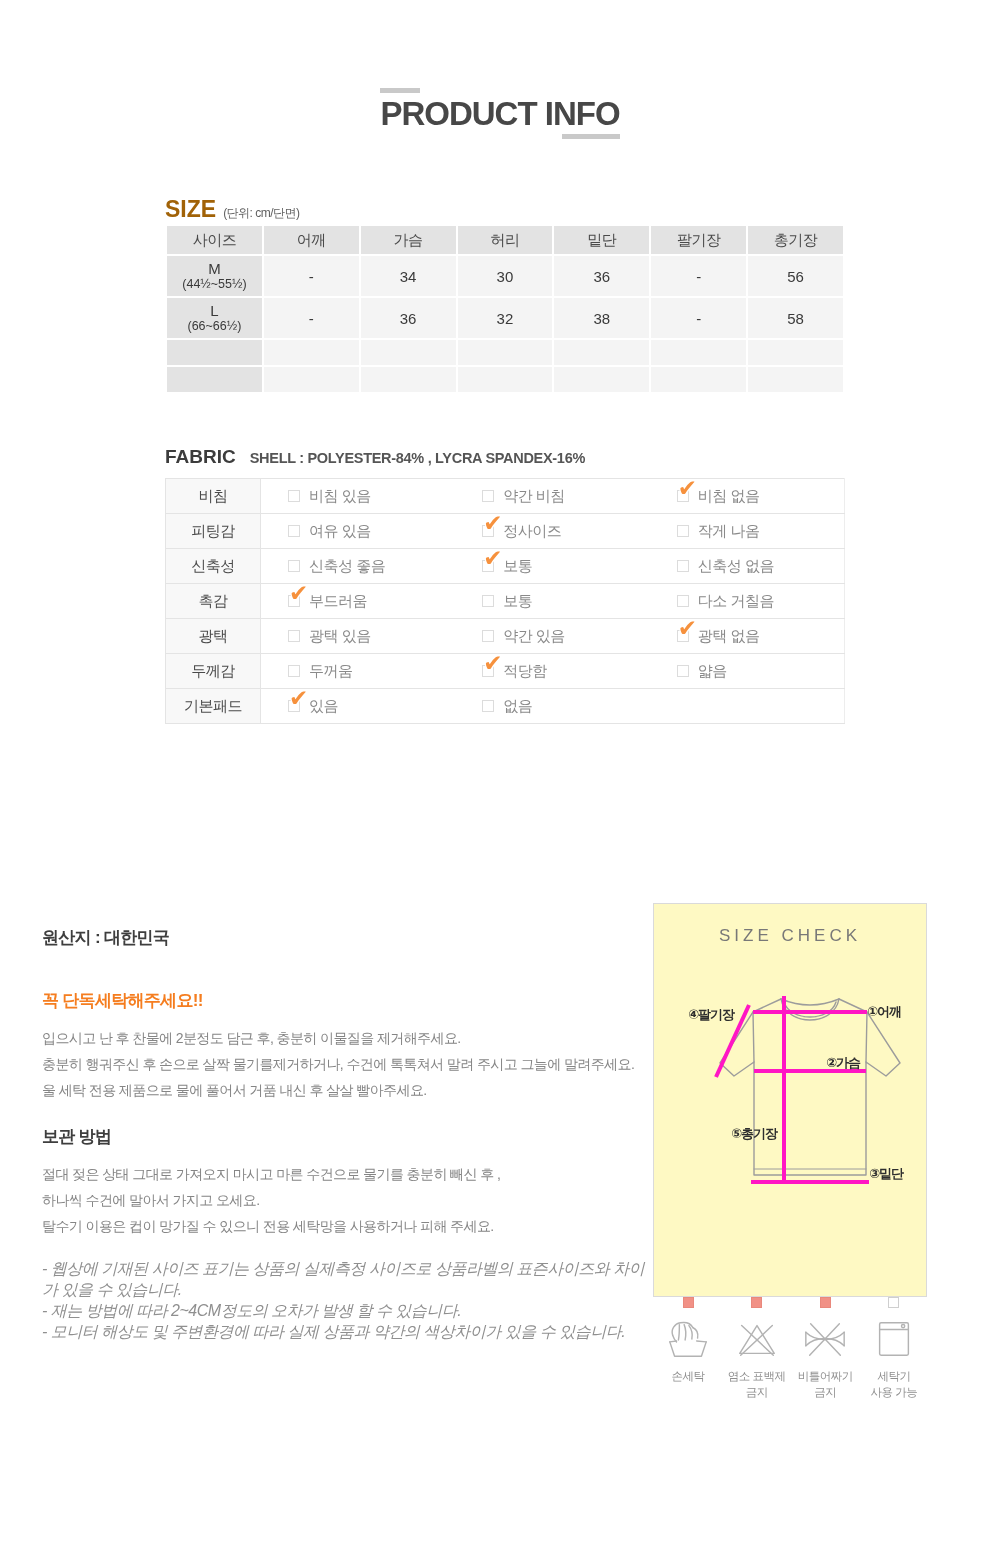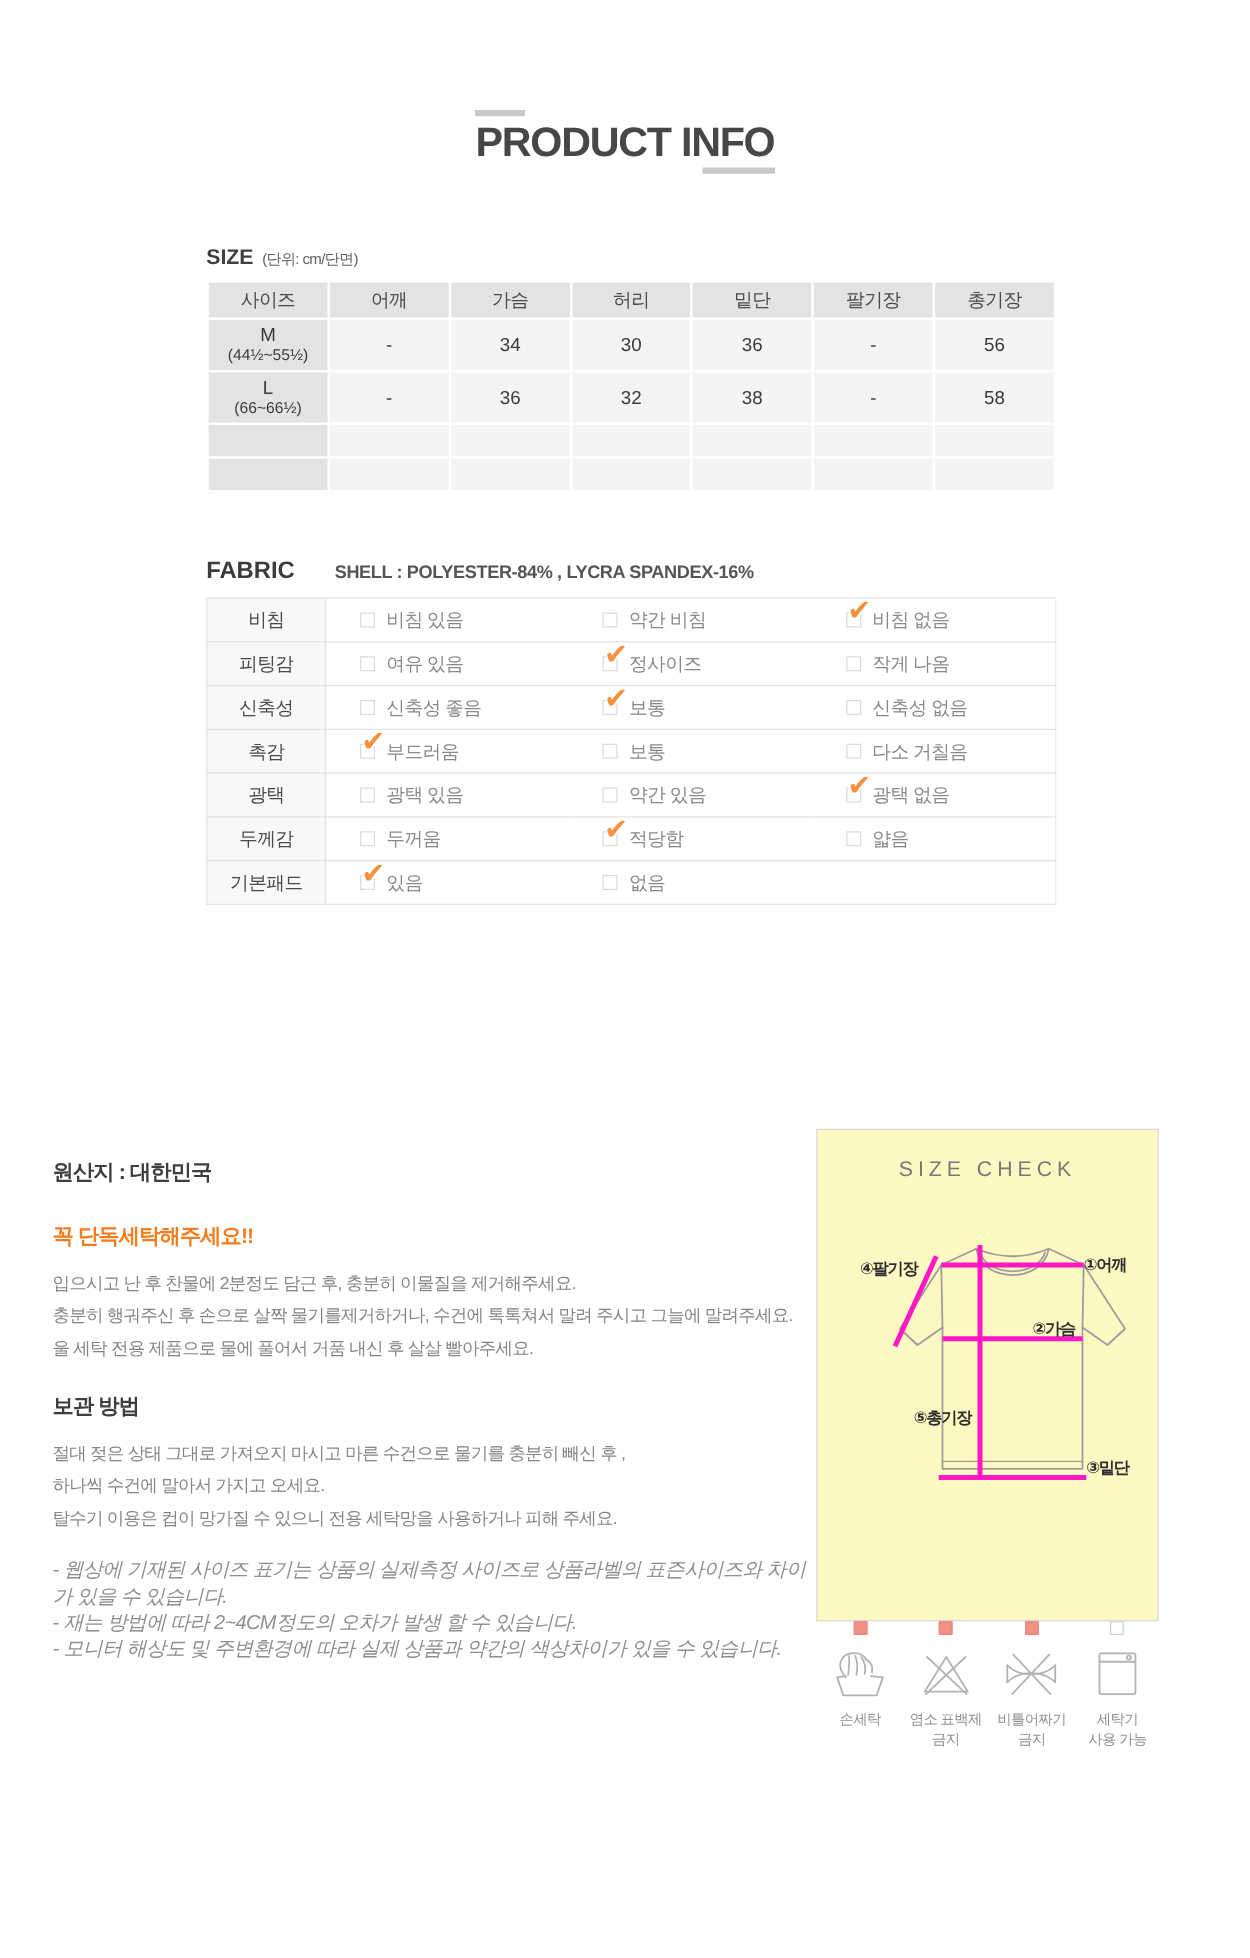--- a/index.html
+++ b/index.html
@@ -9,51 +9,51 @@
   
   .title-wrap { position:absolute; top:88px; left:0; right:0; display:flex; justify-content:center; }
   .title-inner { width:max-content; }
   .bar { height:5px; background:#c9c9c9; }
   .bar-top { width:40px; margin-bottom:4px; }
   .bar-bottom { width:58px; margin-left:auto; margin-top:4px; }
   .title-text { margin:0; font-size:33px; font-weight:bold; color:#474747; letter-spacing:-1px; line-height:1; }
 
   
   .size-heading { position:absolute; left:165px; top:196px; display:flex; align-items:baseline; gap:7px; }
-  .size-h { font-size:17px; font-weight:bold; color:#404040; }
+  .size-h { font-size:23px; font-weight:bold; color:#a16207; }
   .size-unit { font-size:12px; color:#5f5f5f; letter-spacing:-0.5px; }
 
   table.size-table { position:absolute; left:165px; top:224px; width:680px; border-collapse:separate; border-spacing:2px; table-layout:fixed; }
   .size-table th { background:#e3e3e3; font-size:15px; font-weight:normal; color:#4a4a4a; height:28px; letter-spacing:-0.5px; }
   .size-table td { background:#f4f4f4; text-align:center; font-size:15px; color:#3a3a3a; }
   .size-table td.s-name { background:#e3e3e3; line-height:1.15; }
   .size-table tr.r-size td { height:40px; }
   .size-table tr.r-empty td { height:25px; }
   .s-range { font-size:12.5px; color:#3a3a3a; }
 
   
   .fabric-heading { position:absolute; left:165px; top:446px; display:flex; align-items:baseline; }
   .fabric-h { font-size:19px; font-weight:bold; color:#3c3c3c; }
-  .fabric-comp { font-size:14.5px; font-weight:bold; color:#555; margin-left:32px; letter-spacing:-0.3px; }
+  .fabric-comp { font-size:14.5px; font-weight:bold; color:#555; margin-left:14px; letter-spacing:-0.3px; }
 
   table.fabric-table { position:absolute; left:165px; top:478px; width:680px; border-collapse:collapse; table-layout:fixed; }
   .fabric-table td { height:35px; border-top:1px solid #e4e4e4; border-bottom:1px solid #e4e4e4; }
   .f-label { width:95px; background:#f8f8f8; text-align:center; font-size:15px; color:#4a4a4a; border-left:1px solid #e4e4e4; border-right:1px solid #e4e4e4; letter-spacing:-0.5px; }
   .f-opt { padding-left:27px; }
   .f-opt:last-child { border-right:1px solid #ededed; }
   .opt-wrap { display:flex; align-items:center; }
   .cbx { position:relative; width:12px; height:12px; border:1px solid #dcdcdc; background:#fff; margin-right:9px; flex:none; }
   .check { position:absolute; left:0; top:-14px; font-size:23px; line-height:1; font-weight:bold; color:#f6913d;
            text-shadow:-1px -1px 0 #fff, 1px -1px 0 #fff, -1px 1px 0 #fff, 1px 1px 0 #fff; }
   .opt-text { font-size:15px; color:#8a8a8a; letter-spacing:-0.5px; }
 
   
   .left-col { position:absolute; left:42px; top:926px; width:610px; }
   .origin { font-size:17px; font-weight:bold; color:#3e3e3e; letter-spacing:-0.7px; }
-  .warning { font-size:17px; font-weight:bold; color:#f57d1f; margin-top:28px; letter-spacing:-0.7px; }
+  .warning { font-size:17px; font-weight:bold; color:#f57d1f; margin-top:40px; letter-spacing:-0.7px; }
   .para { margin-top:13px; font-size:14px; color:#858585; line-height:26px; letter-spacing:-0.6px; }
   .storage-h { font-size:17px; font-weight:bold; color:#3e3e3e; margin-top:22px; letter-spacing:-0.7px; }
   .notes { margin-top:19px; font-size:16px; color:#8f8f8f; line-height:21px; letter-spacing:-0.5px;font-style:italic; }
 
   
   .size-check-box { position:absolute; left:653px; top:903px; width:274px; height:394px; border:1px solid #dadada; background:#fef9c3; }
   .sc-title { position:absolute; top:22px; left:0; right:0; text-align:center; font-size:17px; color:#787878; letter-spacing:4px; }
   .shirt-svg { position:absolute; left:0; top:0; width:272px; height:369px; }
   .sc-label { position:absolute; font-size:13px; font-weight:bold; color:#2e2e2e; letter-spacing:-1px; }
   .sc-sleeve  { left:34px;  top:102px; }

